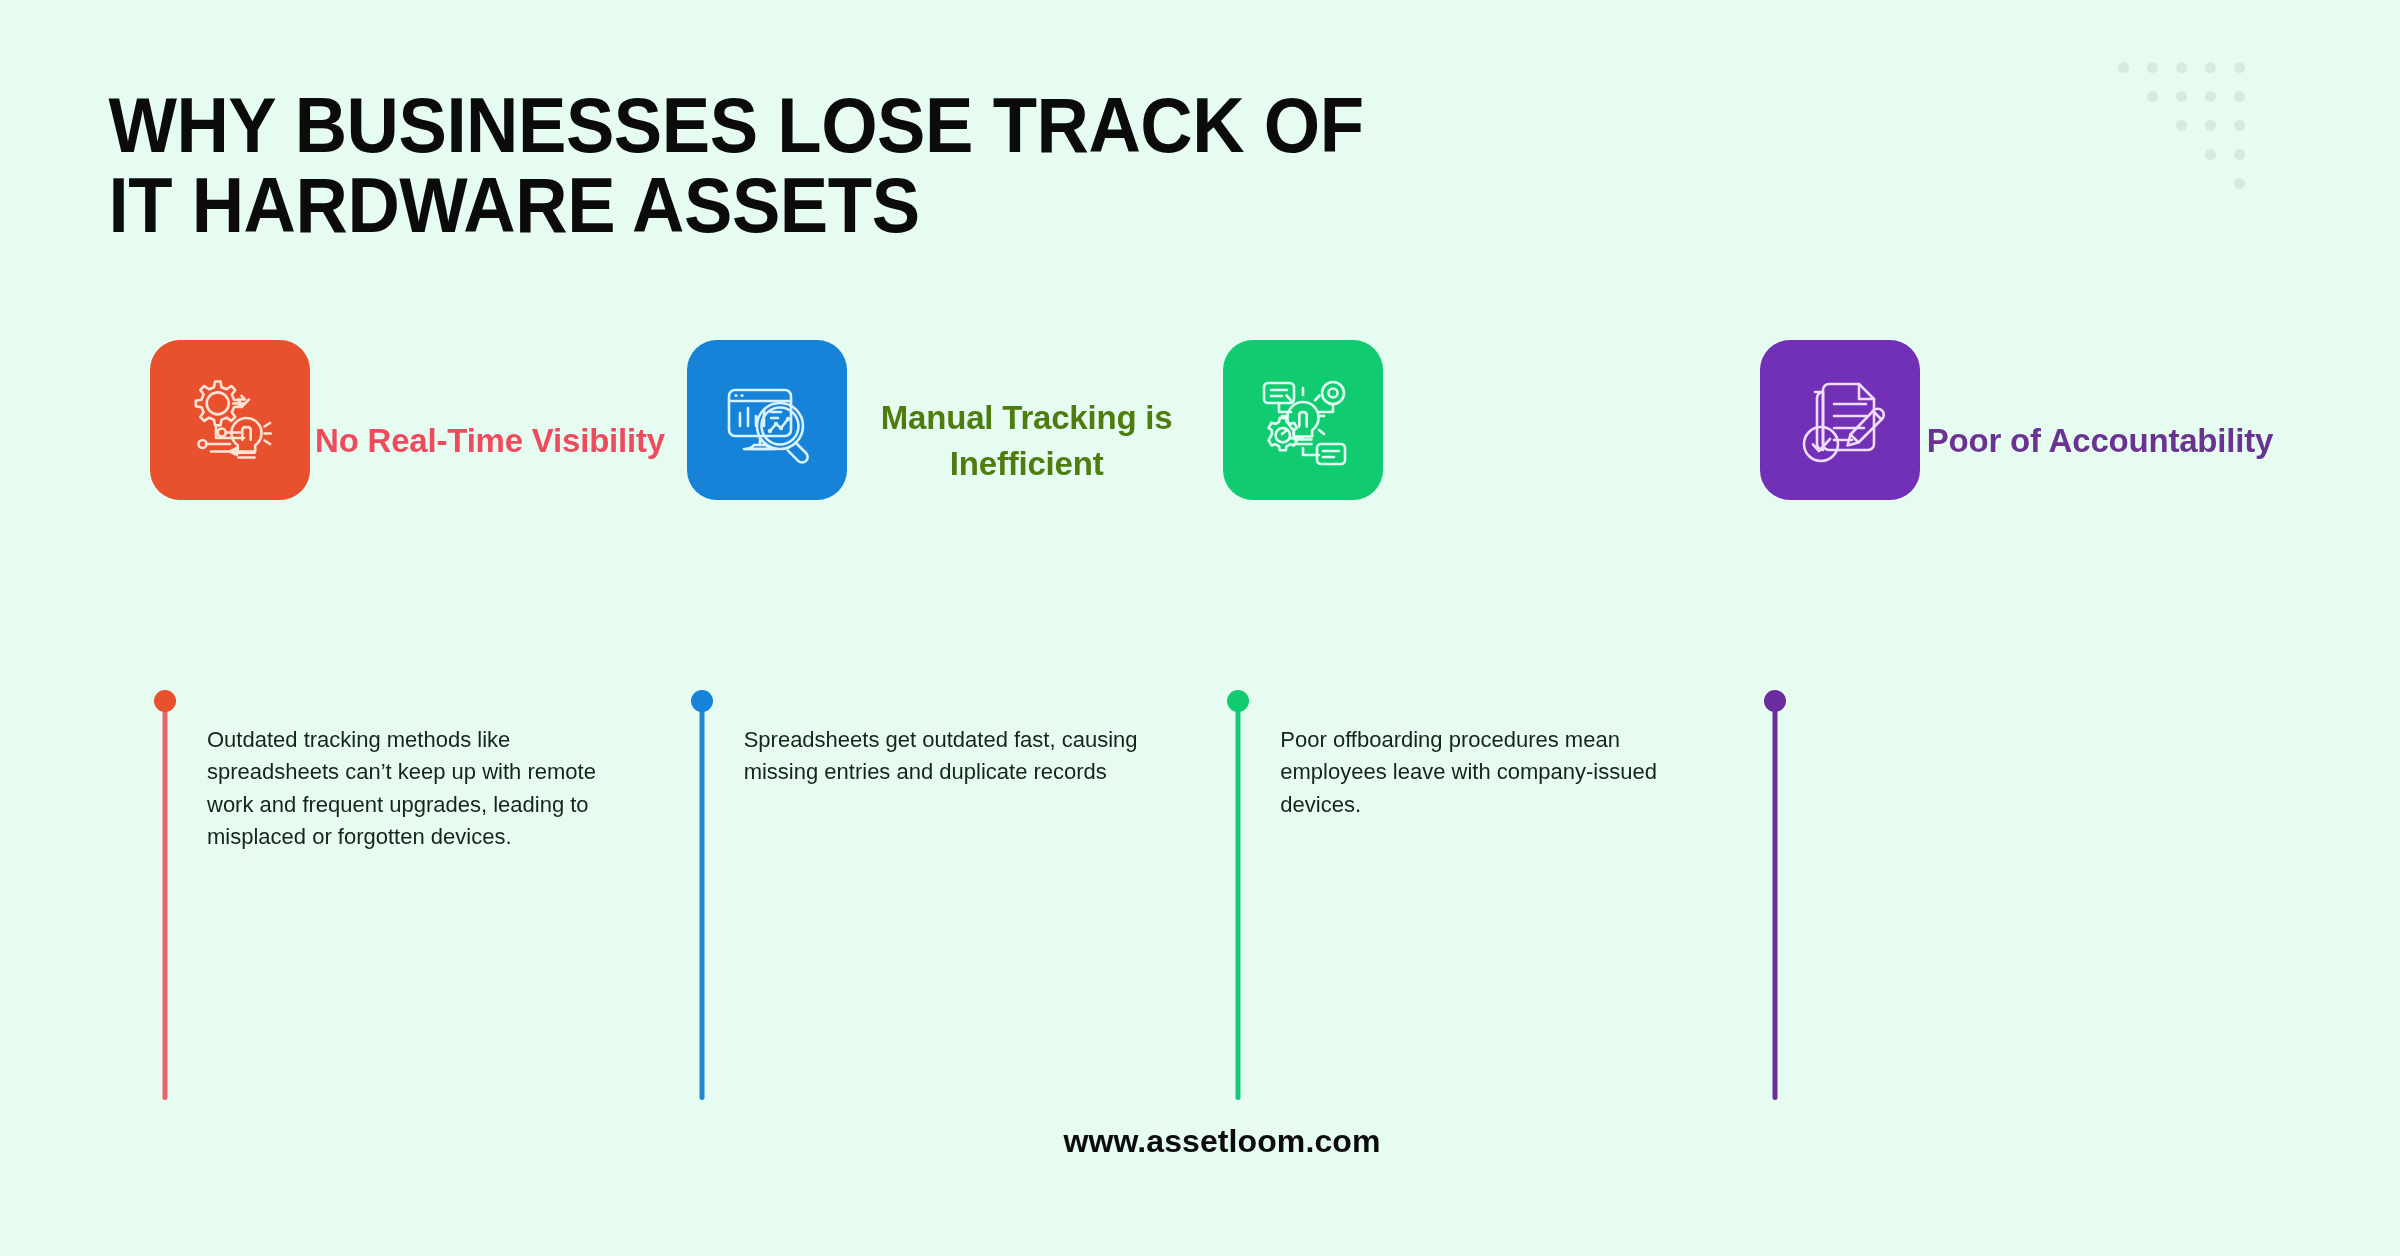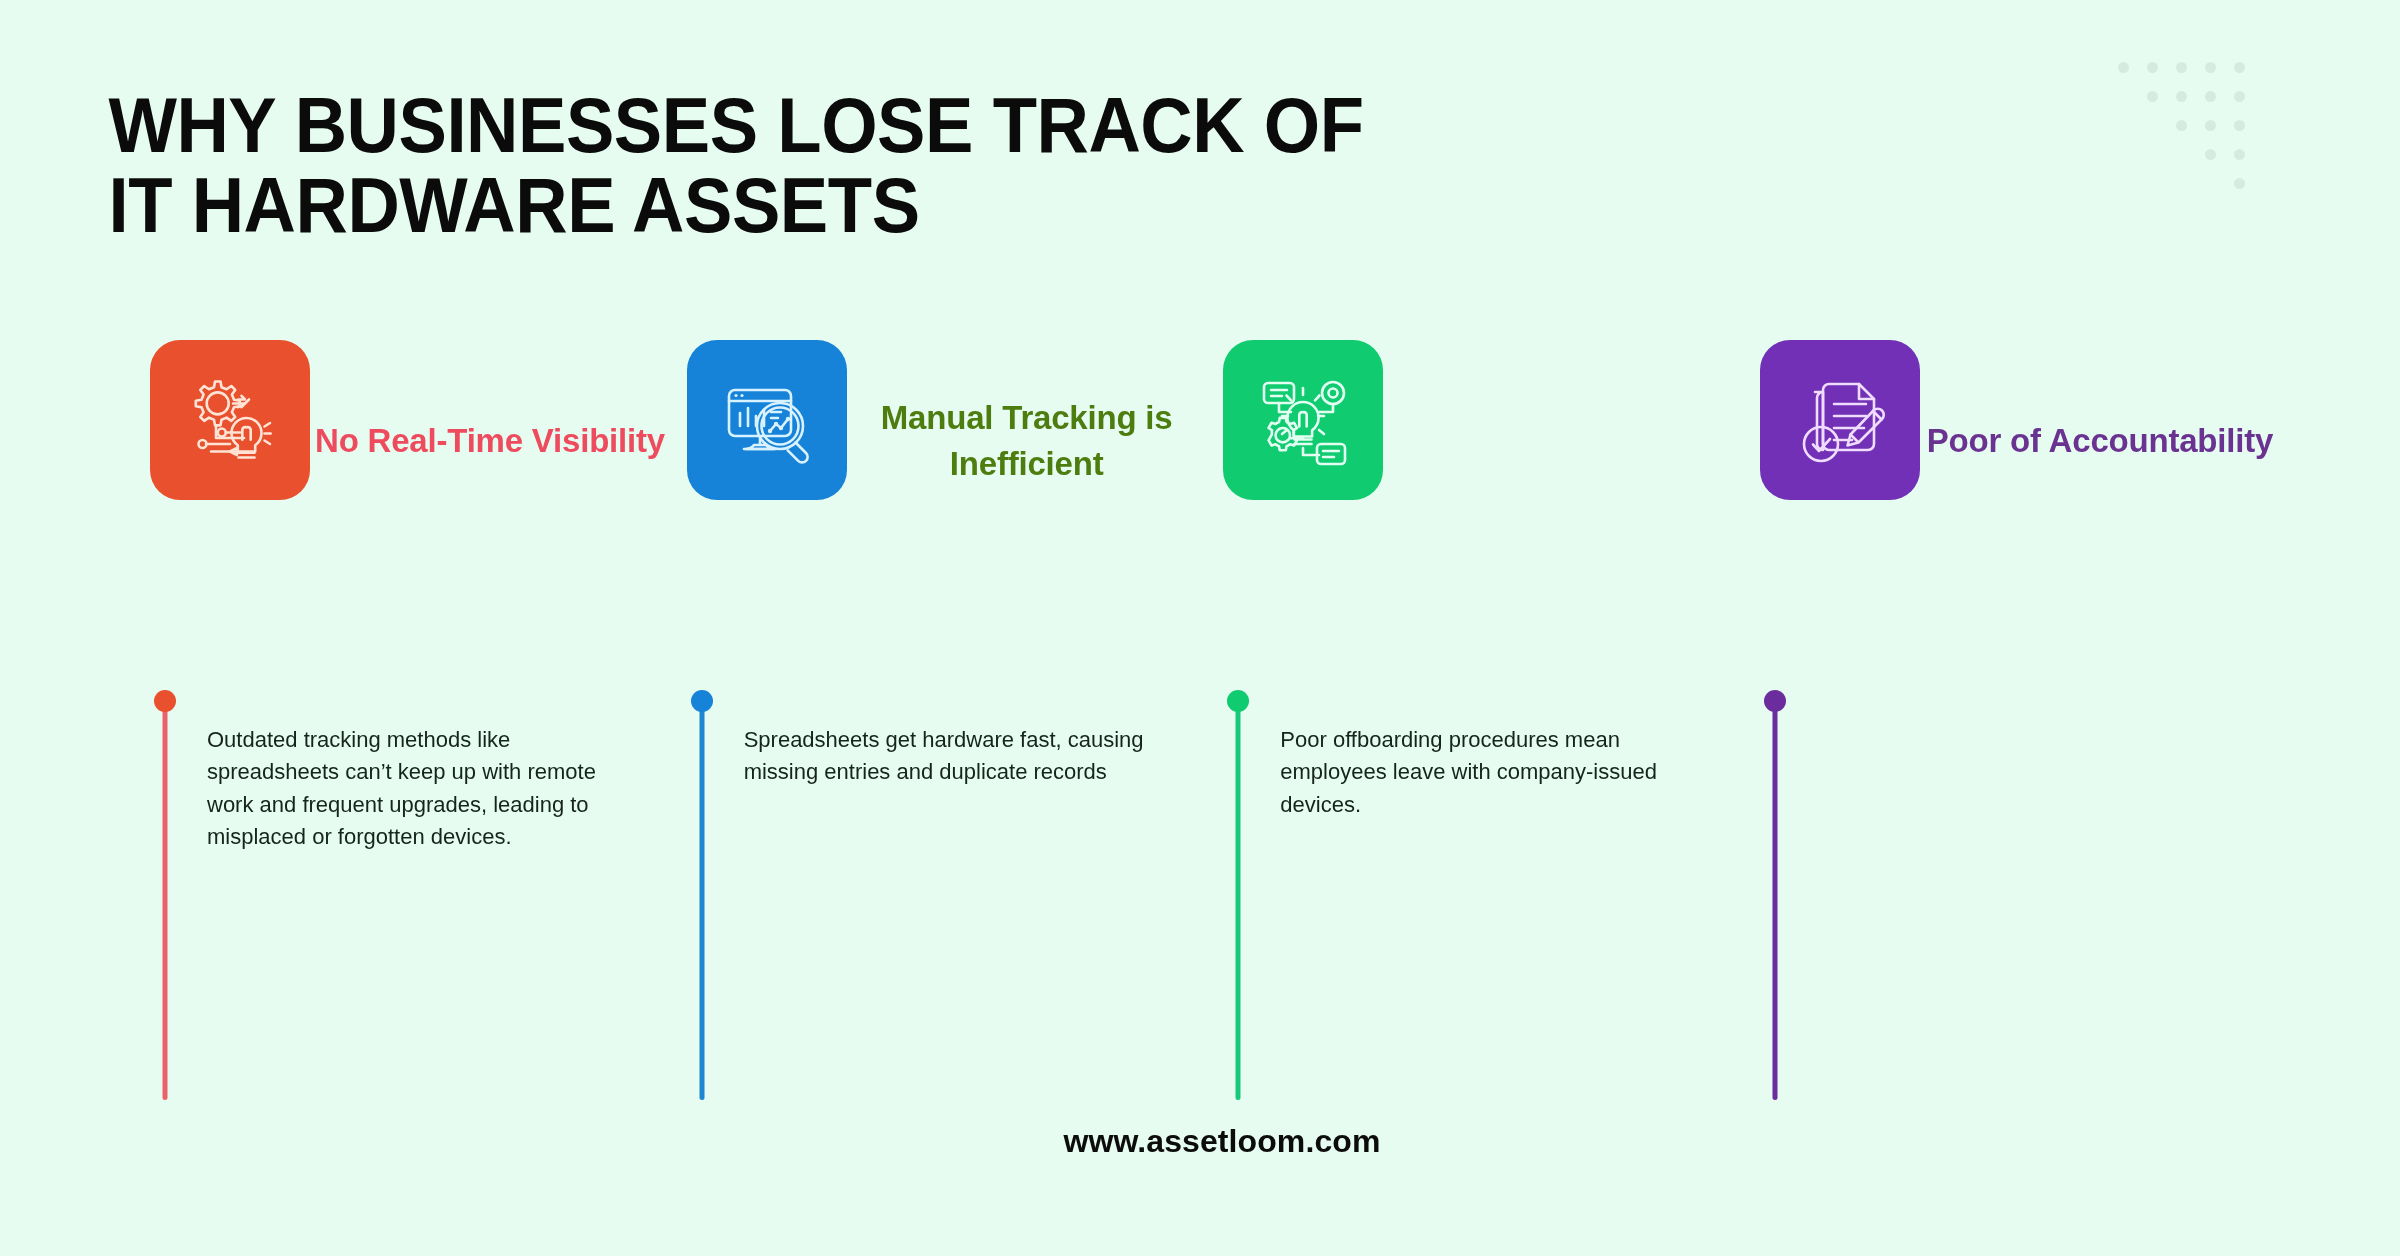--- a/index.html
+++ b/index.html
@@ -298,21 +298,21 @@
       <span class="tl-line" style="background: rgb(232, 100, 107);"></span>
     </div>
     <div class="tl-body">Outdated tracking methods like spreadsheets can’t keep up with remote work and frequent upgrades, leading to misplaced or forgotten devices.</div>
   </div>
 
   <div class="tl-col">
     <div class="tl-stick">
       <span class="tl-dot" style="background: rgb(22, 131, 216);"></span>
       <span class="tl-line" style="background: rgb(31, 134, 207);"></span>
     </div>
-    <div class="tl-body">Spreadsheets get hardware fast, causing missing entries and duplicate records</div>
+    <div class="tl-body">Spreadsheets get outdated fast, causing missing entries and duplicate records</div>
   </div>
 
   <div class="tl-col">
     <div class="tl-stick">
       <span class="tl-dot" style="background: rgb(17, 203, 113);"></span>
       <span class="tl-line" style="background: rgb(24, 201, 124);"></span>
     </div>
     <div class="tl-body">Poor offboarding procedures mean employees leave with company-issued devices.</div>
   </div>
 

